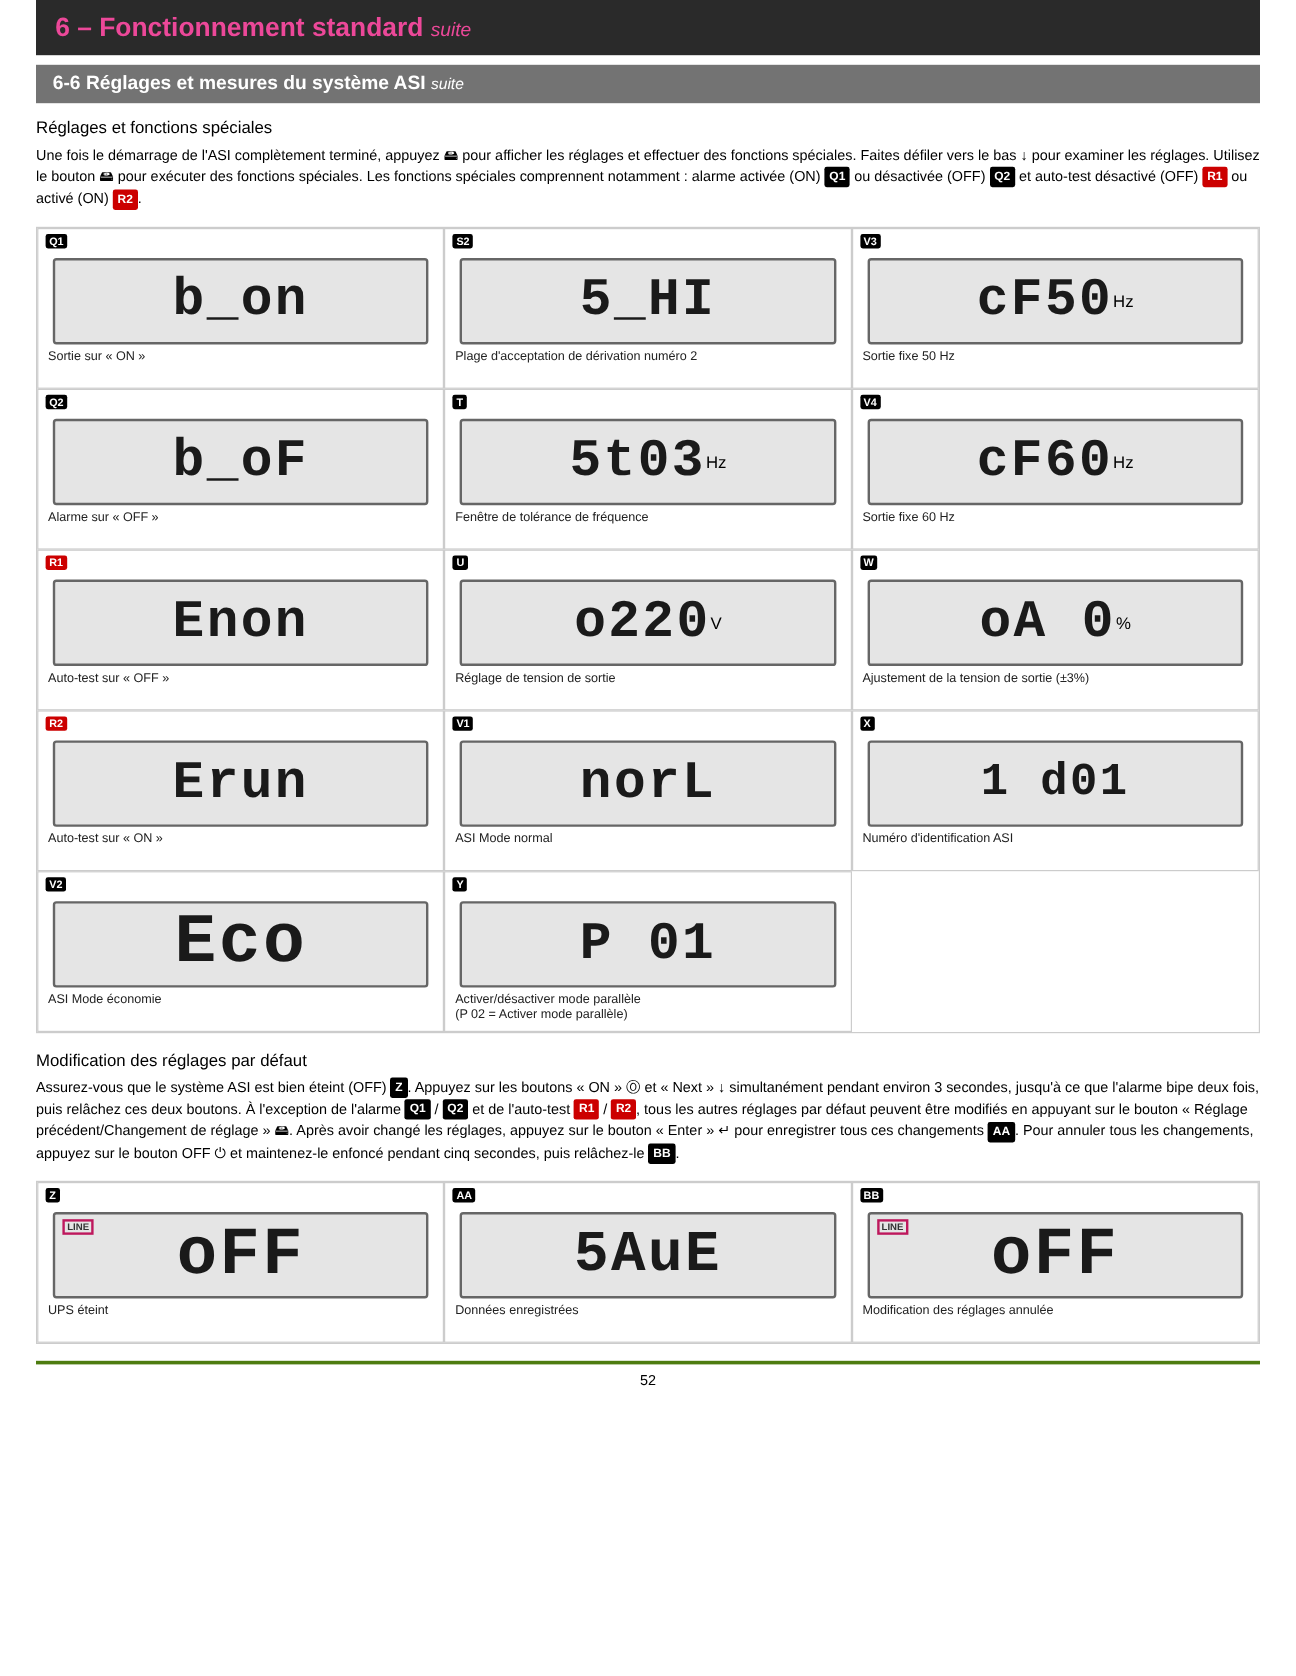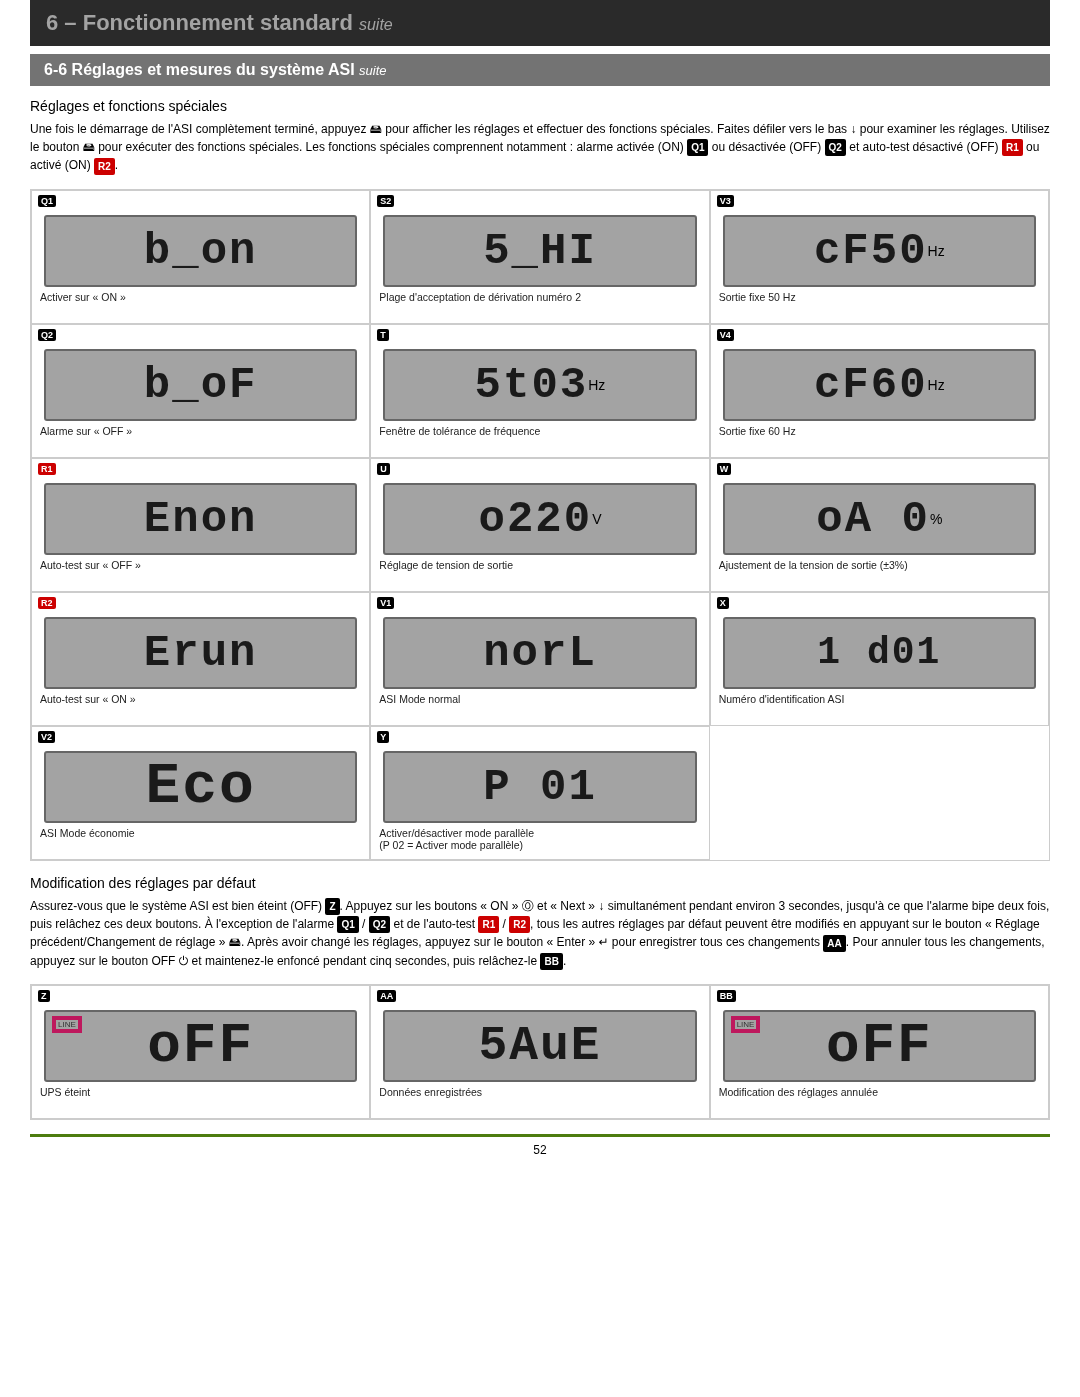--- a/index.html
+++ b/index.html
@@ -12,21 +12,21 @@
       color: #000;
     }
 
     .page-container {
       padding: 0 30px 30px 30px;
     }
 
     
     .main-title {
       background: #2a2a2a;
-      color: #a3a3a3;
+      color: #ec4899;
       font-size: 22px;
       font-weight: bold;
       padding: 10px 16px;
       margin-bottom: 8px;
     }
     .main-title .suite {
       font-size: 16px;
       font-style: italic;
       font-weight: normal;
     }
@@ -103,21 +103,21 @@
       color: #fff;
       font-size: 9px;
       font-weight: bold;
       padding: 1px 3px;
       border-radius: 2px;
     }
     .badge-label.red { background: #cc0000; }
 
     
     .lcd-display {
-      background: #a3a3a3;
+      background: #e5e5e5;
       border: 2px solid #666;
       border-radius: 3px;
       margin: 18px 4px 4px 4px;
       height: 72px;
       display: flex;
       align-items: center;
       justify-content: center;
       position: relative;
       overflow: hidden;
     }
@@ -135,23 +135,23 @@
       font-size: 14px;
       vertical-align: super;
       font-weight: normal;
     }
 
     .lcd-line-indicator {
       position: absolute;
       top: 4px;
       left: 6px;
       font-size: 8px;
-      font-weight: normal;
+      font-weight: bold;
       color: #333;
-      border: 4px solid #be185d;
+      border: 2px solid #be185d;
       padding: 0 2px;
     }
 
     .panel-caption {
       font-size: 10.5px;
       color: #222;
       margin-top: 3px;
       min-height: 28px;
     }
 
@@ -206,21 +206,21 @@
     notamment : alarme activée (ON) <span class="badge">Q1</span> ou désactivée (OFF) <span class="badge">Q2</span> et auto-test désactivé (OFF) <span class="badge badge-red">R1</span> ou activé (ON) <span class="badge badge-red">R2</span>.
   </div>
 
   <div class="panels-grid">
 
     <div class="panel-cell">
       <div class="panel-label"><span class="badge-label">Q1</span></div>
       <div class="lcd-display">
         <span class="lcd-text seg">b_on</span>
       </div>
-      <div class="panel-caption">Activer sur « ON »</div>
+      <div class="panel-caption">Sortie sur « ON »</div>
     </div>
 
     <div class="panel-cell">
       <div class="panel-label"><span class="badge-label">S2</span></div>
       <div class="lcd-display">
         <span class="lcd-text seg">5_HI</span>
       </div>
       <div class="panel-caption">Plage d'acceptation de dérivation numéro 2</div>
     </div>
 

